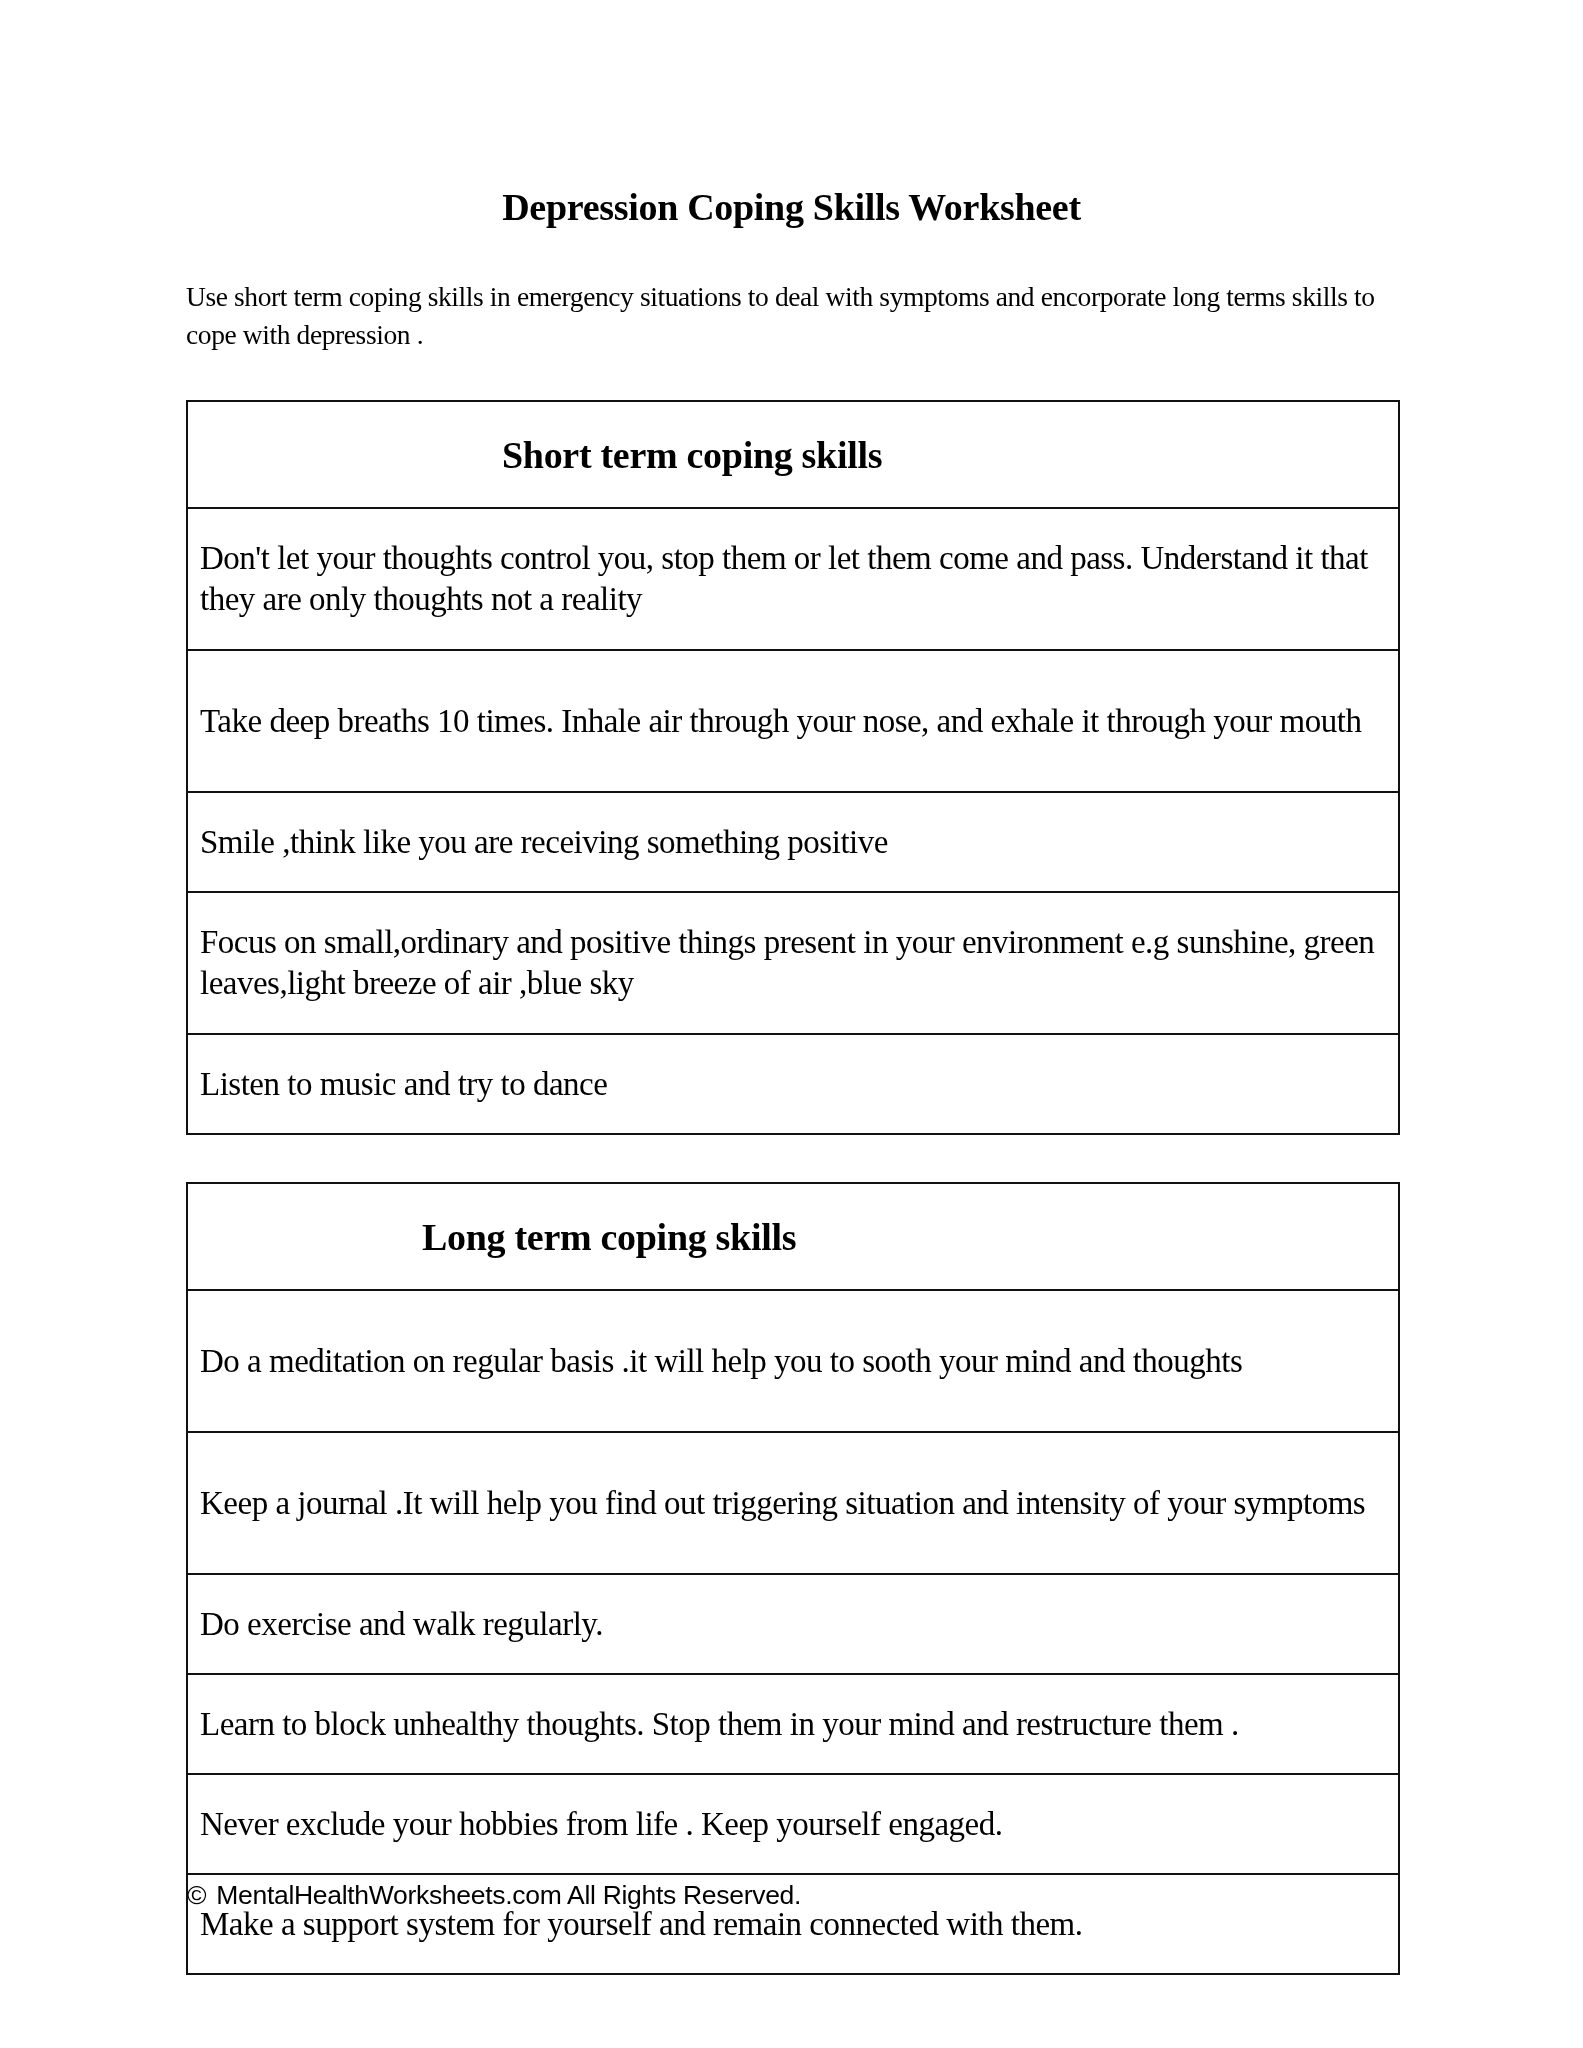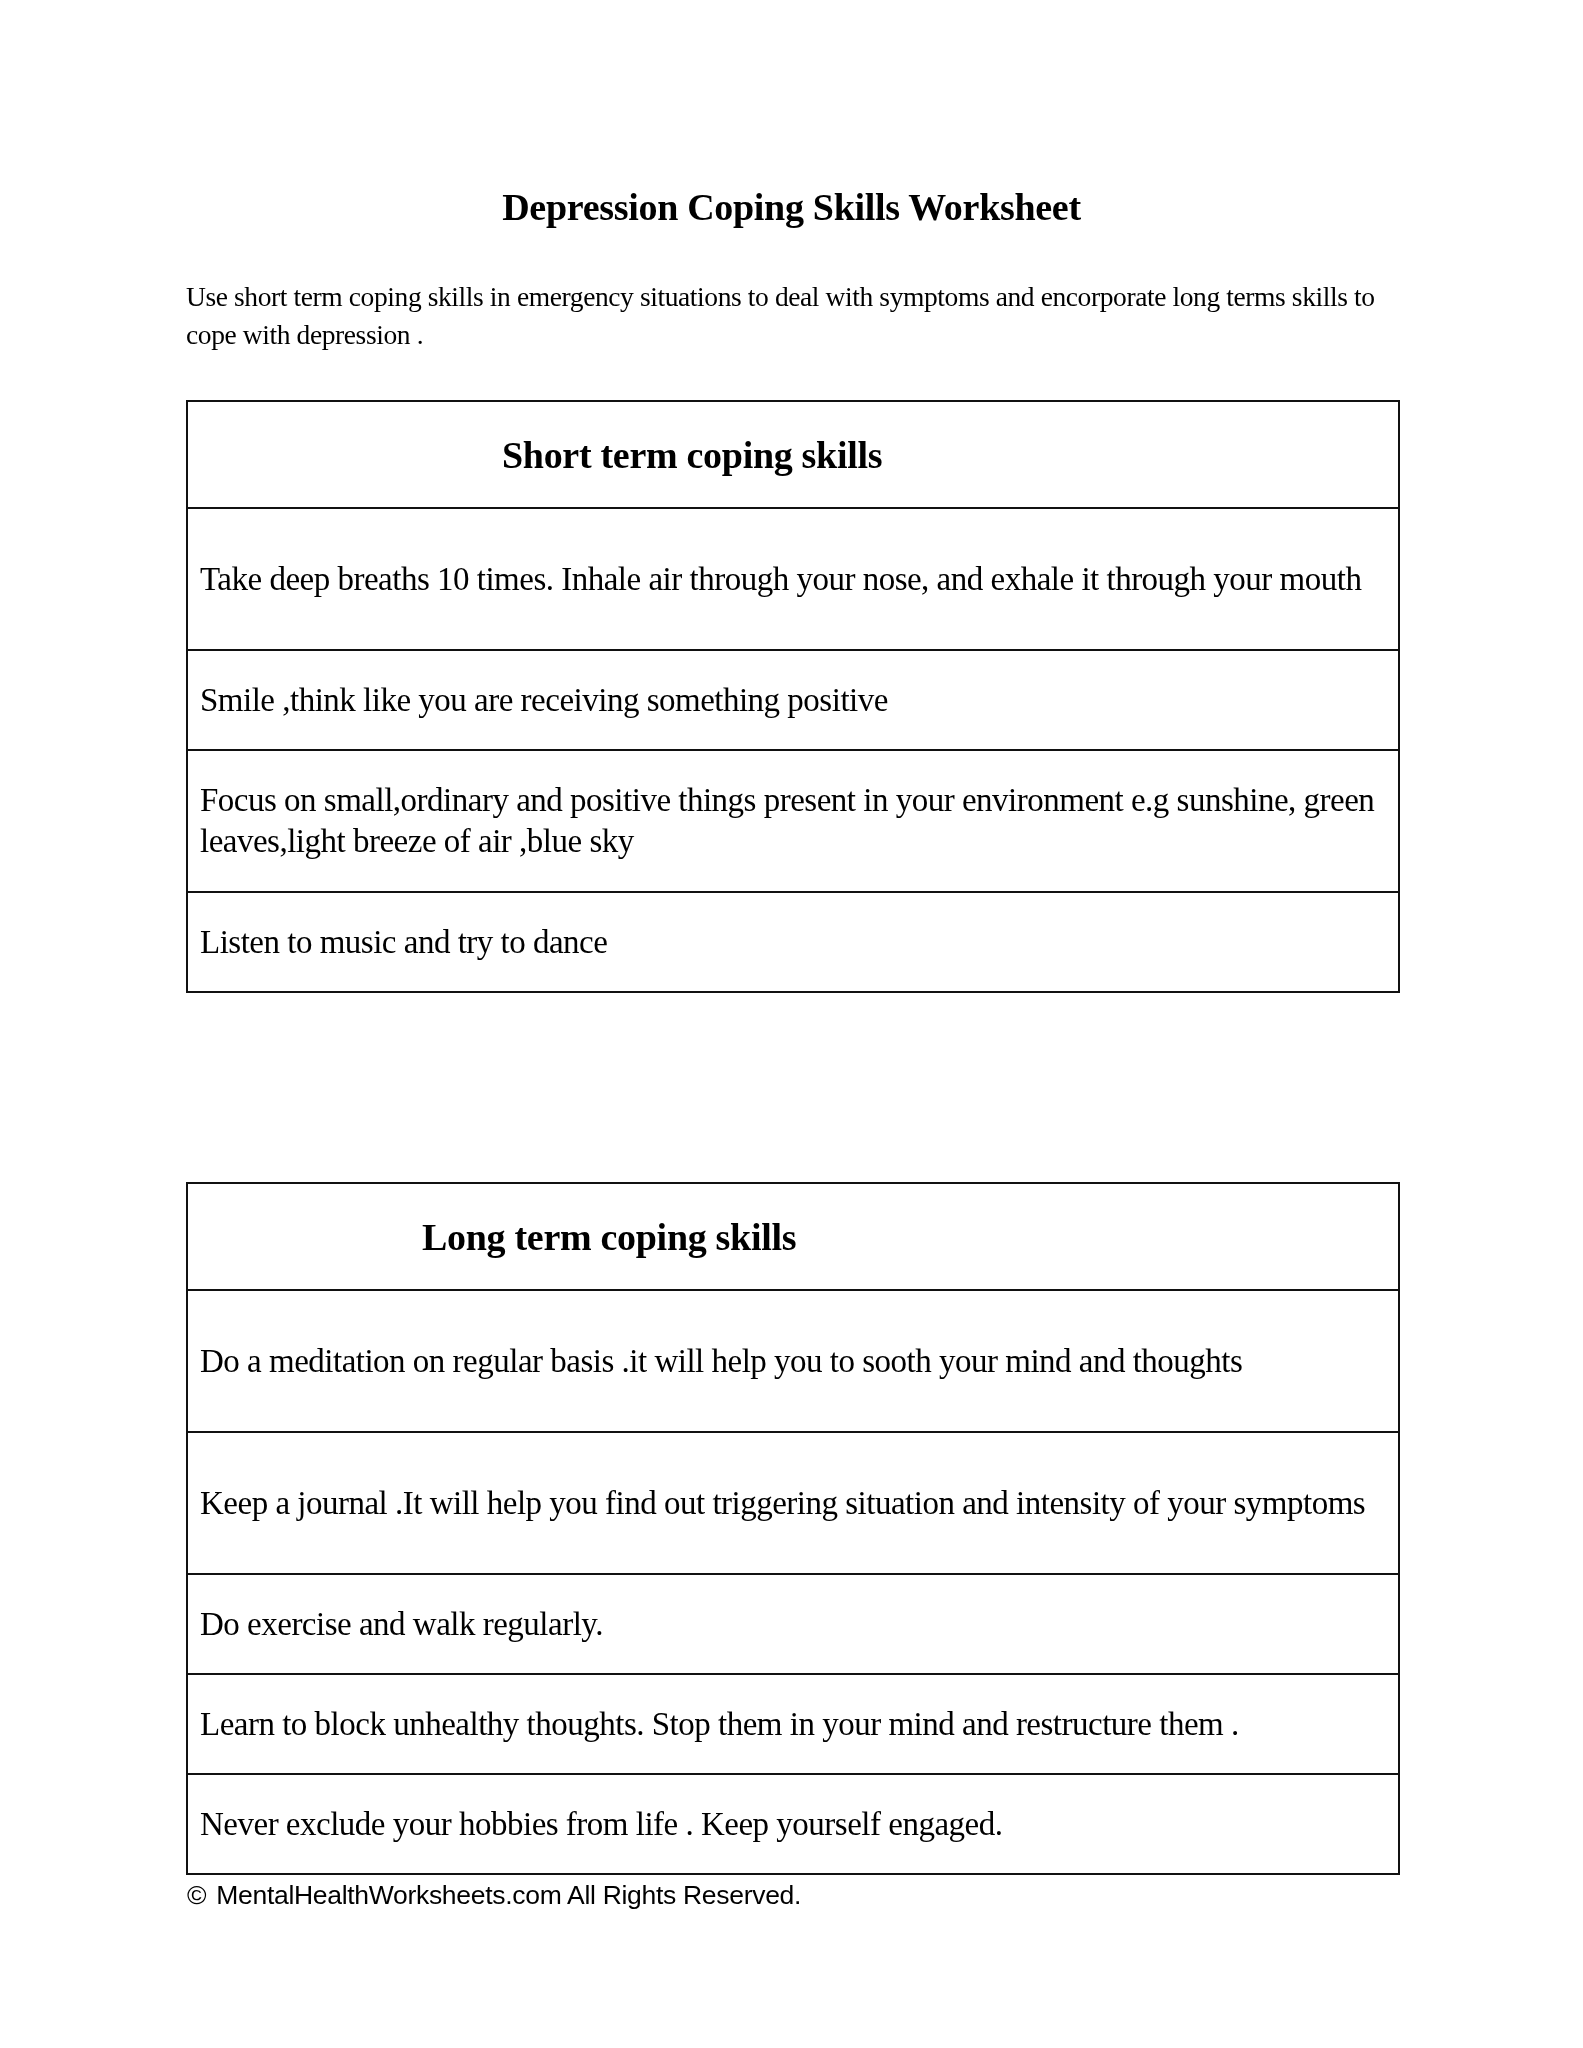--- a/index.html
+++ b/index.html
@@ -25,20 +25,23 @@
 <div class="title">Depression Coping Skills Worksheet</div>
 <div class="intro">Use short term coping skills in emergency situations to deal with symptoms and encorporate long terms skills to cope with depression .</div>
 
 <table class="skills" id="short-table">
   <thead>
     <tr>
       <th>Short term coping skills</th>
     </tr>
   </thead>
   <tbody>
+      <tr>
+        <td class="two">Don't let your thoughts control you, stop them or let them come and pass. Understand it that they are only thoughts not a reality</td>
+      </tr>
       <tr>
         <td class="two">Take deep breaths 10 times. Inhale air through your nose, and exhale it through your mouth</td>
       </tr>
       <tr>
         <td class="one">Smile ,think like you are receiving something positive</td>
       </tr>
       <tr>
         <td class="two">Focus on small,ordinary and positive things present in your environment e.g sunshine, green leaves,light breeze of air ,blue sky</td>
       </tr>
       <tr>
@@ -62,18 +65,21 @@
       </tr>
       <tr>
         <td class="one">Do exercise and walk regularly.</td>
       </tr>
       <tr>
         <td class="one">Learn to block unhealthy thoughts. Stop them in your mind and restructure them .</td>
       </tr>
       <tr>
         <td class="one">Never exclude your hobbies from life . Keep yourself engaged.</td>
       </tr>
+      <tr>
+        <td class="one">Make a support system for yourself and remain connected with them.</td>
+      </tr>
     </tbody>
 </table>
 
 <div class="footer">
   <span class="copy">©</span><span>MentalHealthWorksheets.com All Rights Reserved.</span>
 </div>
 
 </body></html>

